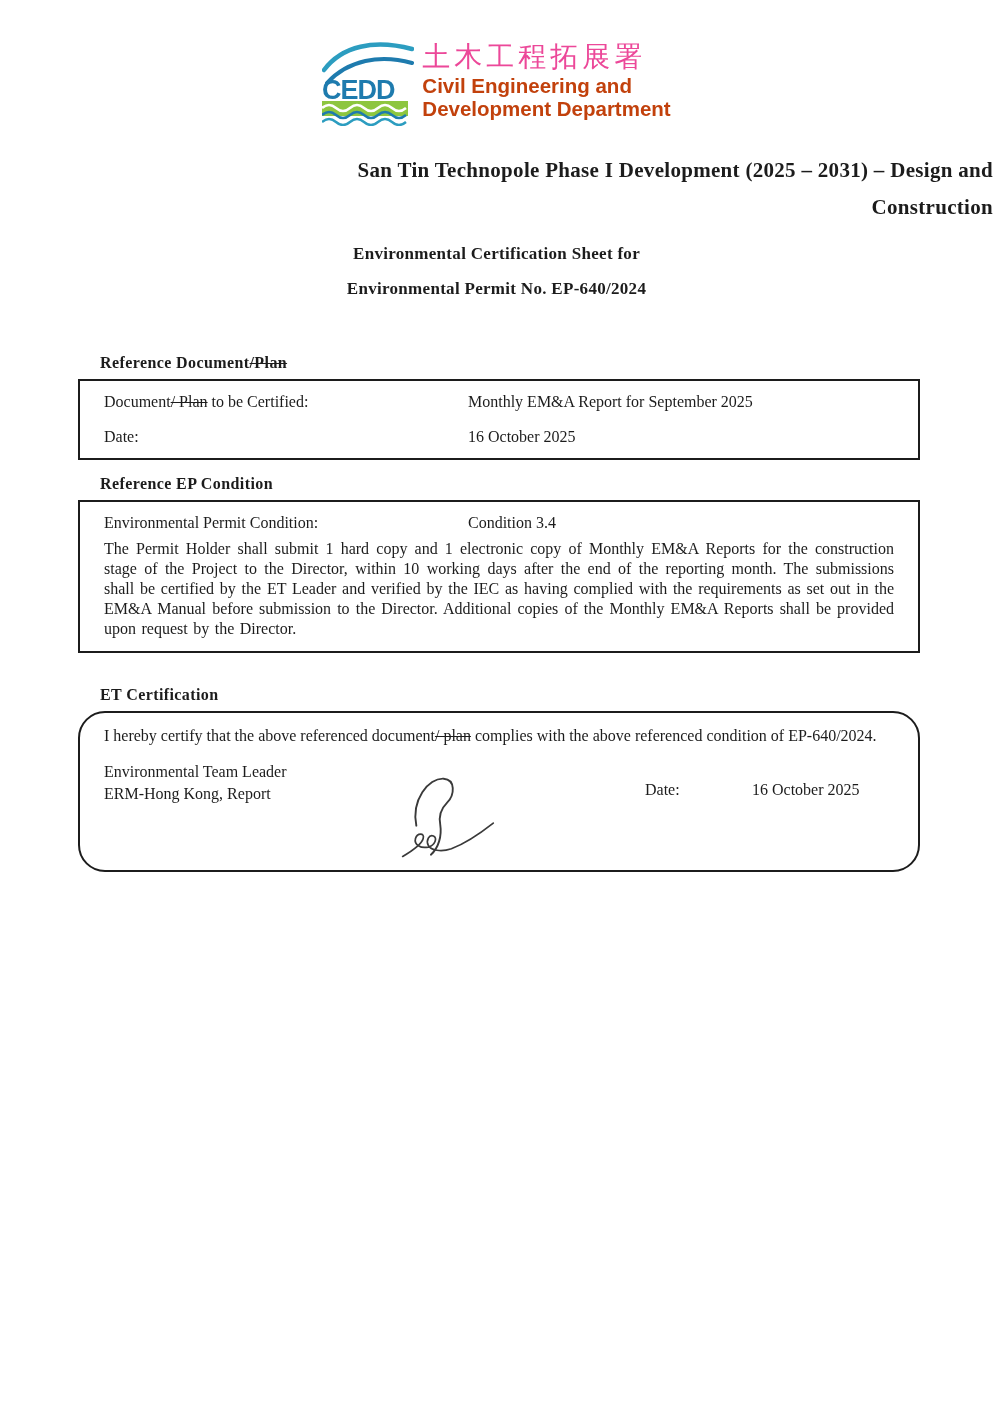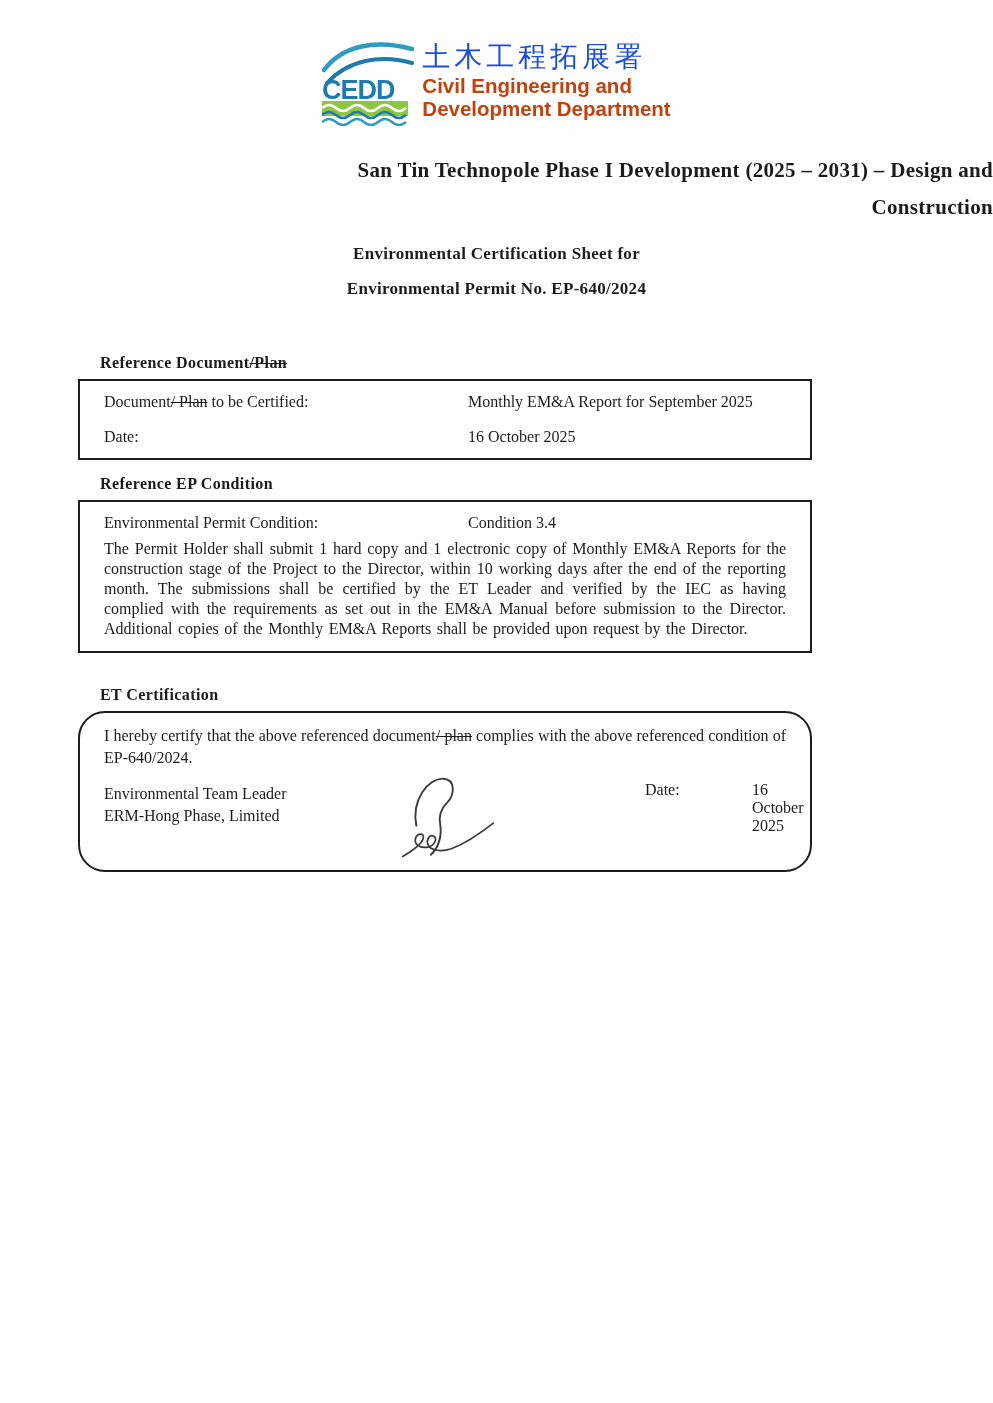--- a/index.html
+++ b/index.html
@@ -23,21 +23,21 @@
     gap: 8px;
     padding-top: 38px;
   }
   .logo-mark { width: 92px; height: 88px; flex: 0 0 auto; }
   .logo-text { margin-top: 2px; }
   .logo-cn {
     font-family: "DejaVu Sans", sans-serif;
     font-size: 28px;
     font-weight: 500;
     letter-spacing: 4px;
-    color: #1d4ed8;
+    color: #ec4899;
     line-height: 34px;
   }
   .logo-en {
     font-family: "Liberation Sans", "DejaVu Sans", sans-serif;
     font-size: 20.5px;
     font-weight: bold;
     color: #c2410c;
     line-height: 23px;
   }
 
@@ -67,21 +67,21 @@
     letter-spacing: 0.4px;
     line-height: 19px;
   }
   .sh-1 { margin-top: 47px; }
   .sh-2 { margin-top: 14px; }
   .sh-3 { margin-top: 32px; }
 
   .box {
     margin-left: 78px;
     margin-top: 7px;
-    width: 734px;
+    width: 842px;
     border: 2px solid #1c1c1c;
     padding: 12px 24px 12px 24px;
     font-size: 16px;
   }
   .kv-row { display: flex; }
   .kv-row + .kv-row { margin-top: 17px; }
   .kv-label { width: 364px; flex: 0 0 auto; }
   .kv-value { flex: 1; }
 
   .condition-text {
@@ -162,21 +162,21 @@
     <p class="condition-text">The Permit Holder shall submit 1 hard copy and 1 electronic copy of Monthly EM&amp;A Reports for the construction stage of the Project to the Director, within 10 working days after the end of the reporting month. The submissions shall be certified by the ET Leader and verified by the IEC as having complied with the requirements as set out in the EM&amp;A Manual before submission to the Director. Additional copies of the Monthly EM&amp;A Reports shall be provided upon request by the Director.</p>
   </div>
 
   <div class="section-heading sh-3">ET Certification</div>
 
   <div class="box cert-box">
     <p class="cert-text"><span>I hereby certify that the above referenced document</span><span class="strike">/ plan</span><span> complies with the above referenced condition of EP-640/2024.</span></p>
 
     <div class="signer-block">
       <div>Environmental Team Leader</div>
-      <div>ERM-Hong Phase, Limited</div>
+      <div>ERM-Hong Kong, Report</div>
     </div>
 
     <svg class="signature-svg" viewBox="0 0 150 110" aria-hidden="true">
       <path d="M52,64 C46,34 66,8 84,9 C98,10 97,28 88,37 C80,45 78,53 80,63 C82,76 78,90 69,98" fill="none" stroke="#3a3a3a" stroke-width="2.2" stroke-linecap="round"></path>
       <path d="M36,100 C48,93 58,86 60,79 C62,72 53,72 51,79 C49,86 57,91 66,89 C74,87 77,78 72,76 C67,74 63,81 66,87 C69,93 81,95 93,91 C109,85 128,72 142,61" fill="none" stroke="#3a3a3a" stroke-width="2" stroke-linecap="round"></path>
     </svg>
 
     <div class="cert-date-label">Date:</div>
     <div class="cert-date-value">16 October 2025</div>
   </div>

